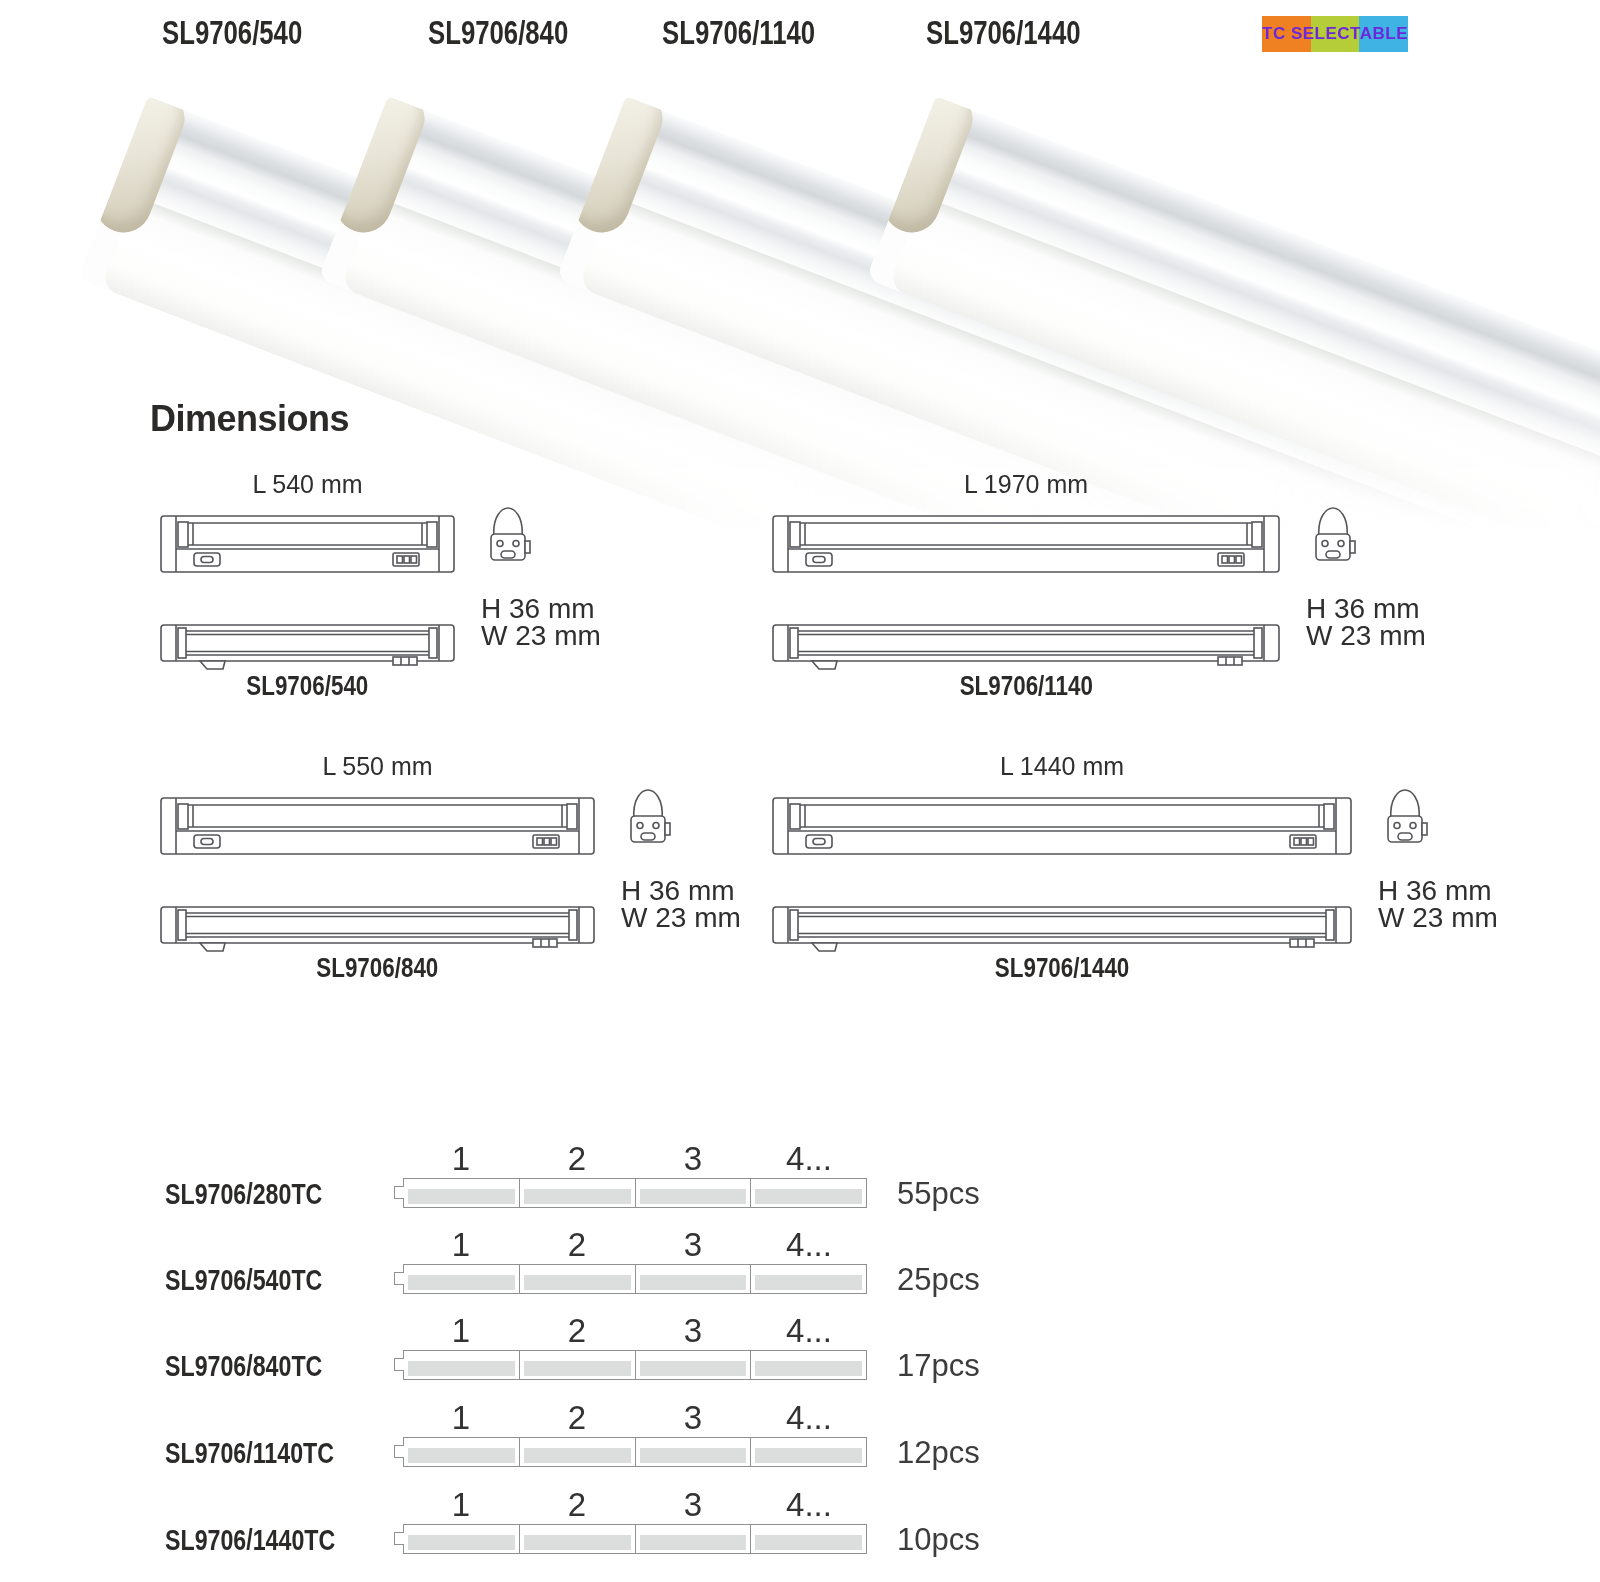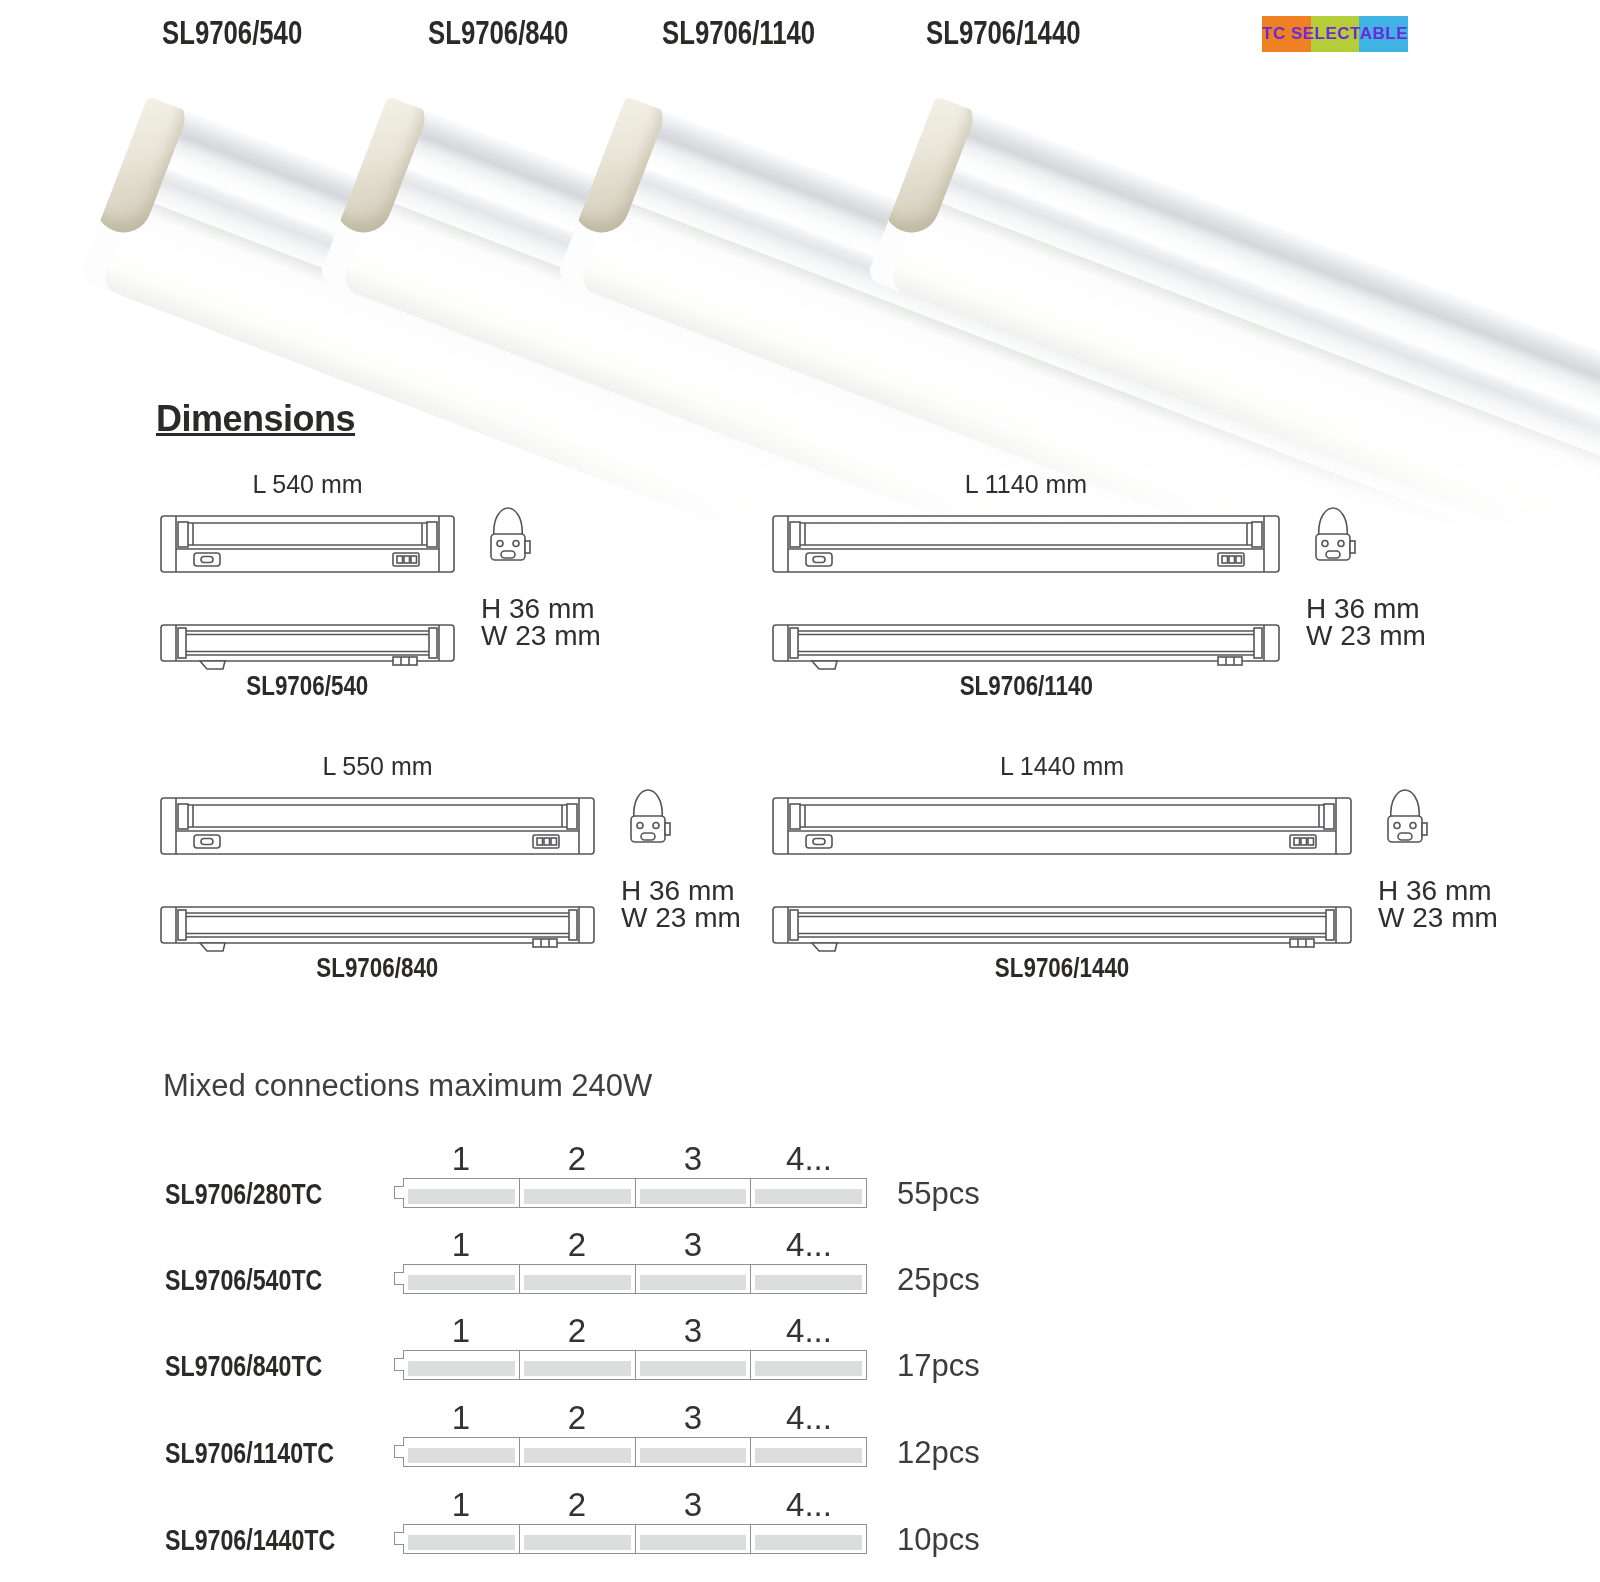--- a/index.html
+++ b/index.html
@@ -86,21 +86,21 @@
     <span class="badge-text">TC SELECTABLE</span>
   </div>
 
   <div class="hero" id="hero">
       <div class="batten" style="left: 148px; top: 40px;"></div>
       <div class="batten" style="left: 388px; top: 40px;"></div>
       <div class="batten" style="left: 626px; top: 40px;"></div>
       <div class="batten" style="left: 936px; top: 40px;"></div>
     </div>
 
-  <h2 class="sec-title" style="left:156px;top:398px;text-decoration:underline;">Dimensions</h2>
+  <h2 class="sec-title" style="left:150px;top:398px;">Dimensions</h2>
   <div id="dim-blocks">
       <div class="dim-block" style="left: 160px; top: 470px;">
     <div class="dim-length" style="width: 295px;">L 540 mm</div>
     <div class="fv">
           <svg width="295" height="58" viewBox="0 0 295 58">
     <rect x="1" y="1" width="293" height="56" rx="3" fill="none" stroke="#55565a" stroke-width="1.6"></rect>
     <line x1="16" y1="1" x2="16" y2="57" fill="none" stroke="#55565a" stroke-width="1.6"></line>
     <line x1="279" y1="1" x2="279" y2="57" fill="none" stroke="#55565a" stroke-width="1.6"></line>
     <rect x="18" y="7" width="10" height="25" fill="none" stroke="#55565a" stroke-width="1.6"></rect>
     <rect x="267" y="7" width="10" height="25" fill="none" stroke="#55565a" stroke-width="1.6"></rect>
@@ -142,21 +142,21 @@
     <rect x="40" y="37" width="5" height="12" fill="#fff" stroke="#55565a" stroke-width="1.6"></rect>
     <circle cx="15" cy="39.5" r="3" fill="none" stroke="#55565a" stroke-width="1.6"></circle>
     <circle cx="31" cy="39.5" r="3" fill="none" stroke="#55565a" stroke-width="1.6"></circle>
     <rect x="16" y="47" width="14" height="7" rx="3.5" fill="none" stroke="#55565a" stroke-width="1.6"></rect>
   </svg>
         </div>
     <div class="dim-h" style="left: 321px;">H 36 mm</div>
     <div class="dim-w" style="left: 321px;">W 23 mm</div>
   </div>
       <div class="dim-block" style="left: 772px; top: 470px;">
-    <div class="dim-length" style="width: 508px;">L 1140 mm</div>
+    <div class="dim-length" style="width: 508px;">L 1970 mm</div>
     <div class="fv">
           <svg width="508" height="58" viewBox="0 0 508 58">
     <rect x="1" y="1" width="506" height="56" rx="3" fill="none" stroke="#55565a" stroke-width="1.6"></rect>
     <line x1="16" y1="1" x2="16" y2="57" fill="none" stroke="#55565a" stroke-width="1.6"></line>
     <line x1="492" y1="1" x2="492" y2="57" fill="none" stroke="#55565a" stroke-width="1.6"></line>
     <rect x="18" y="7" width="10" height="25" fill="none" stroke="#55565a" stroke-width="1.6"></rect>
     <rect x="480" y="7" width="10" height="25" fill="none" stroke="#55565a" stroke-width="1.6"></rect>
     <line x1="28" y1="8" x2="480" y2="8" fill="none" stroke="#55565a" stroke-width="1.6"></line>
     <line x1="28" y1="30" x2="480" y2="30" fill="none" stroke="#55565a" stroke-width="1.6"></line>
     <line x1="33" y1="8" x2="33" y2="30" fill="none" stroke="#55565a" stroke-width="1.6"></line>
@@ -302,21 +302,20 @@
     <circle cx="15" cy="39.5" r="3" fill="none" stroke="#55565a" stroke-width="1.6"></circle>
     <circle cx="31" cy="39.5" r="3" fill="none" stroke="#55565a" stroke-width="1.6"></circle>
     <rect x="16" y="47" width="14" height="7" rx="3.5" fill="none" stroke="#55565a" stroke-width="1.6"></rect>
   </svg>
         </div>
     <div class="dim-h" style="left: 606px;">H 36 mm</div>
     <div class="dim-w" style="left: 606px;">W 23 mm</div>
   </div>
     </div>
 
-  <div class="subtitle" style="left:163px;top:1068px;">Mixed connections maximum 240W</div>
   <div id="conn-rows">
       <div class="conn-row" style="top: 1140px;">
     <div class="conn-code">SL9706/280TC</div>
     <div class="conn-nums">
           <span class="conn-num" style="left: 13px;">1</span>
           <span class="conn-num" style="left: 129px;">2</span>
           <span class="conn-num" style="left: 245px;">3</span>
           <span class="conn-num" style="left: 361px;">4...</span>
         </div>
     <div class="conn-bar">

